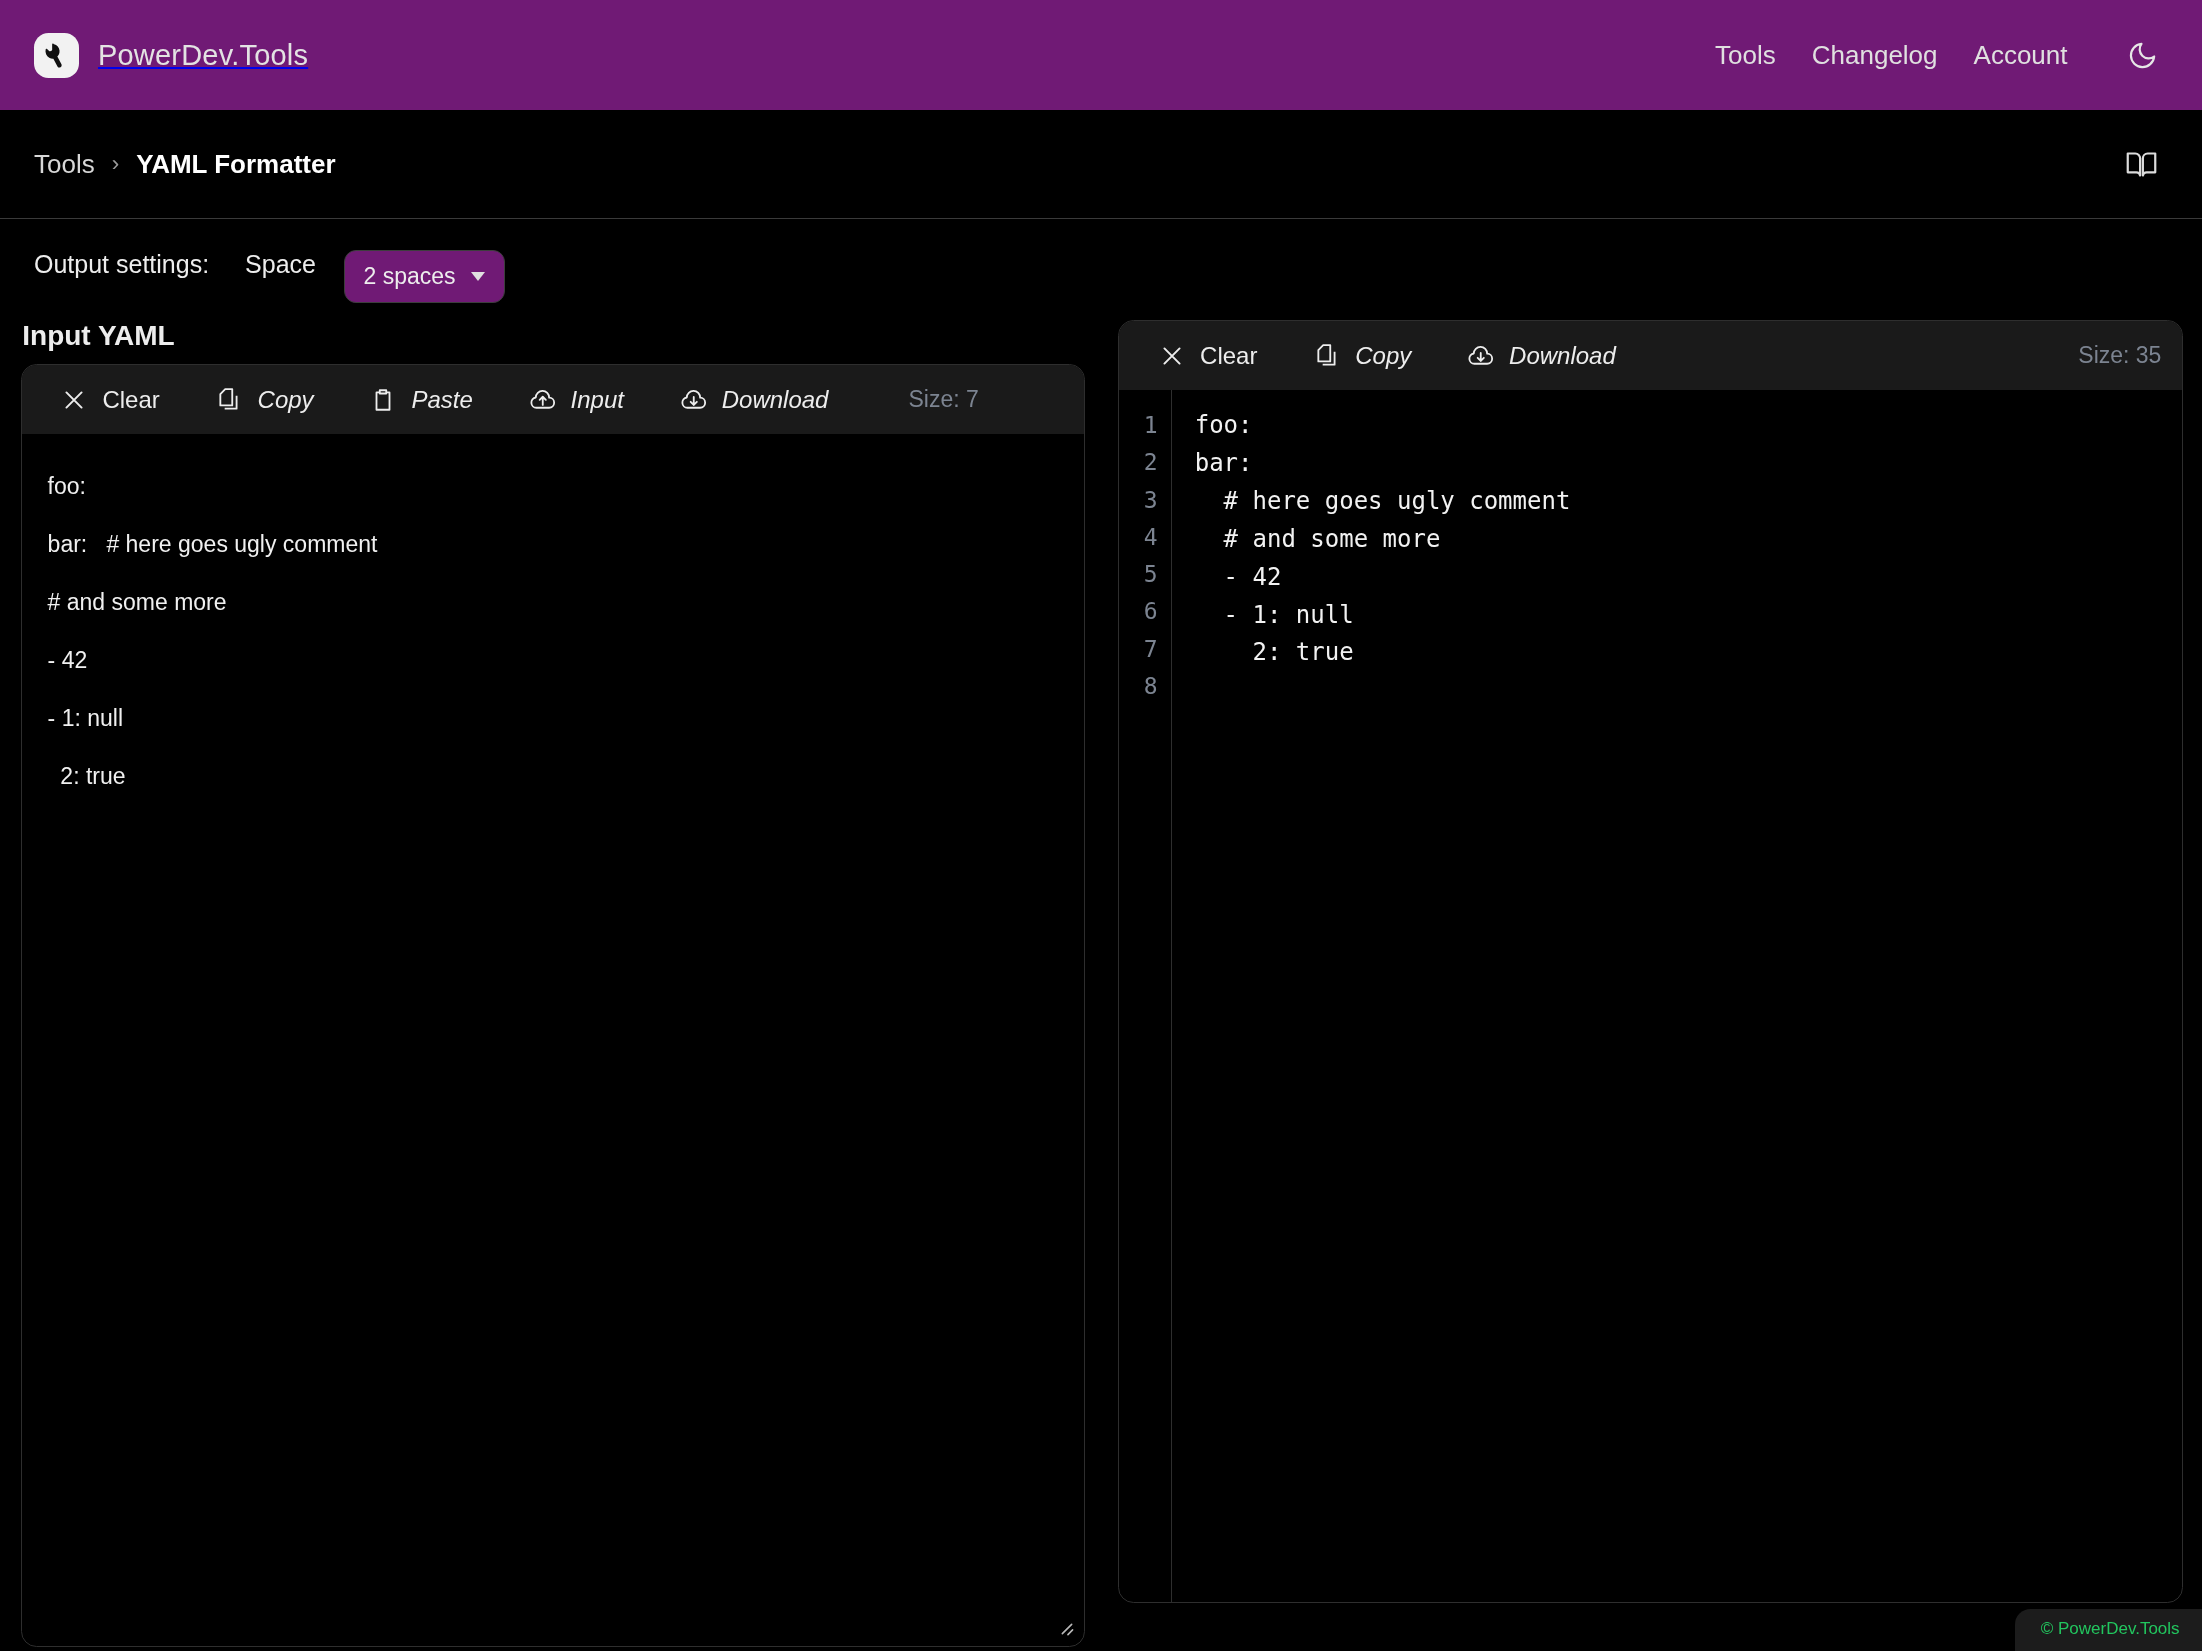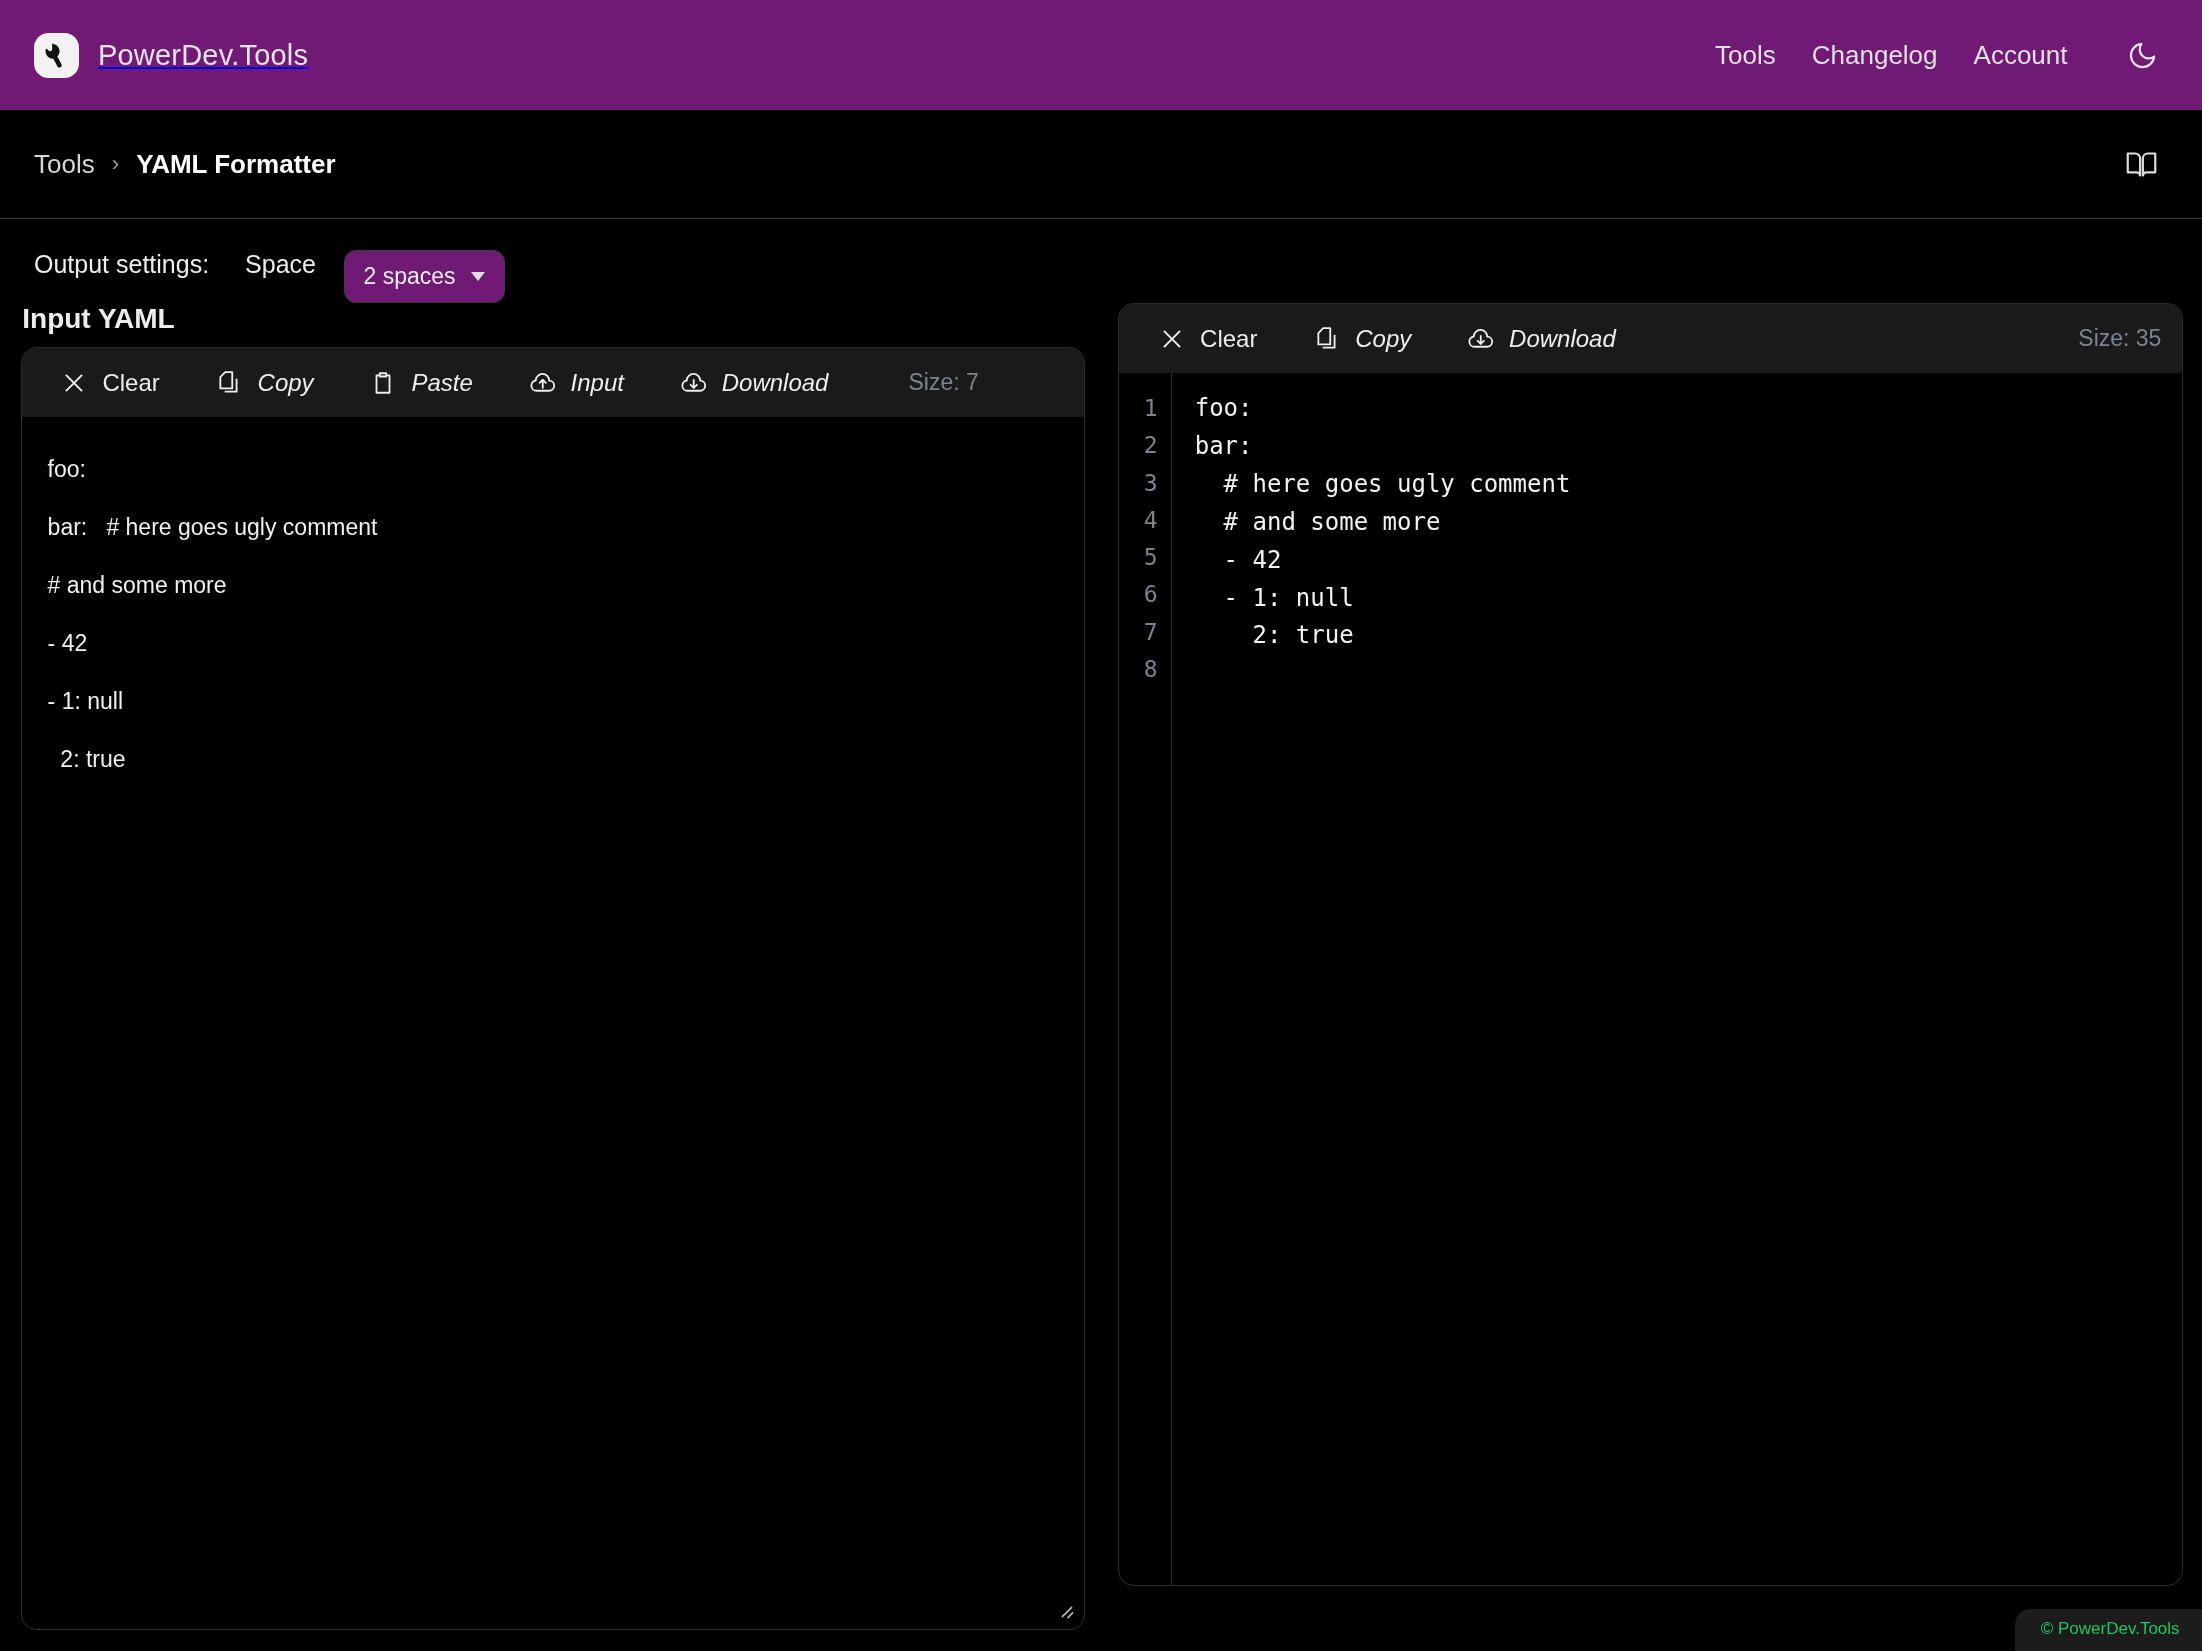--- a/index.html
+++ b/index.html
@@ -75,20 +75,21 @@
     cursor: pointer;
   }
   .caret { width: 0; height: 0; border-left: 7.7px solid transparent;
            border-right: 7.7px solid transparent; border-top: 9.5px solid #e0e0e0; }
 
   
   .columns {
     display: flex;
     padding: 0 20px 0 20.6px;
     gap: 33px;
+    margin-top: 17px;
   }
   .col { width: 1065px; }
   .col-title { font-size: 28px; color: #ededed; margin: 0 0 12px 1.7px; }
 
   .panel {
     border: 0.9px solid #2e2e2e;
     border-radius: 15.5px;
     background: #000;
     height: 1283px;
     display: flex; flex-direction: column;

